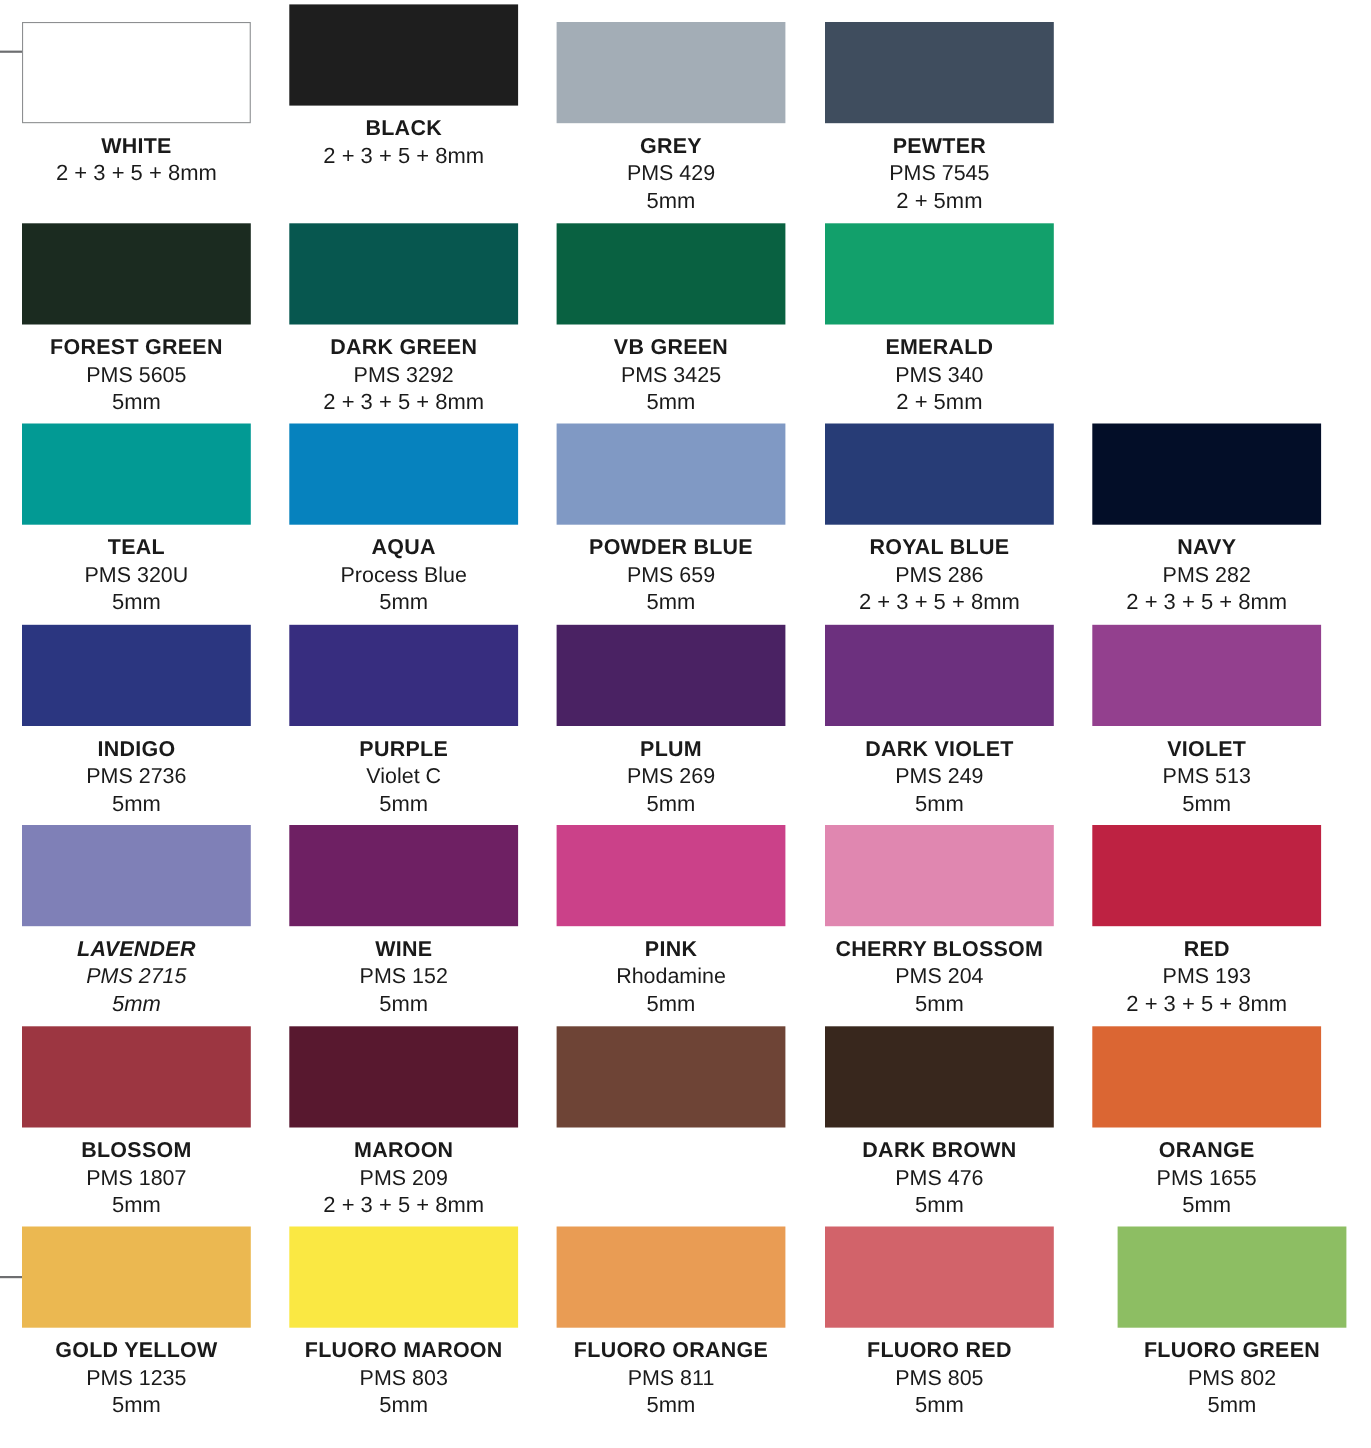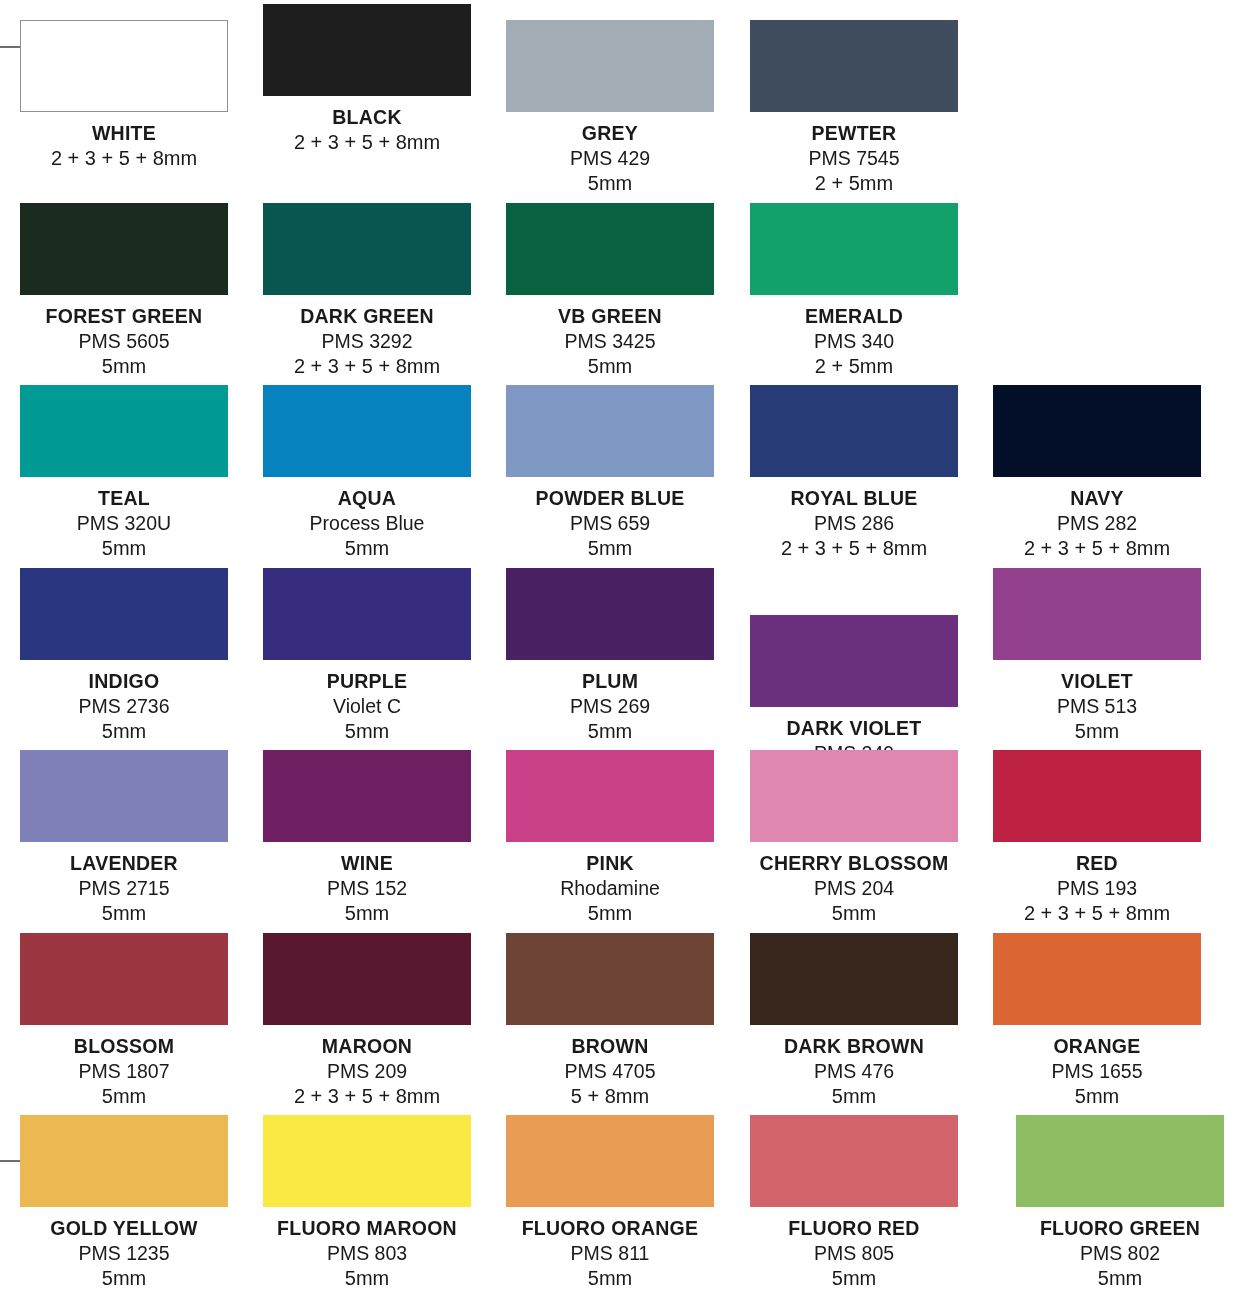--- a/index.html
+++ b/index.html
@@ -204,37 +204,37 @@
       </div>
     </div>
     <div class="swatch-cell" style="left: 506px; top: 568px;">
       <div class="swatch-chip" style="background: rgb(74, 34, 99);"></div>
       <div class="swatch-caption">
         <span class="swatch-name">PLUM</span>
         <span class="swatch-pms">PMS 269</span>
         <span class="swatch-thick">5mm</span>
       </div>
     </div>
-    <div class="swatch-cell" style="left: 750px; top: 568px; margin-top: 47px;">
+    <div class="swatch-cell" style="left: 750px; top: 568px;">
       <div class="swatch-chip" style="background: rgb(108, 48, 126);"></div>
       <div class="swatch-caption">
         <span class="swatch-name">DARK VIOLET</span>
         <span class="swatch-pms">PMS 249</span>
         <span class="swatch-thick">5mm</span>
       </div>
     </div>
     <div class="swatch-cell" style="left: 993px; top: 568px;">
       <div class="swatch-chip" style="background: rgb(147, 64, 142);"></div>
       <div class="swatch-caption">
         <span class="swatch-name">VIOLET</span>
         <span class="swatch-pms">PMS 513</span>
         <span class="swatch-thick">5mm</span>
       </div>
     </div>
-    <div class="swatch-cell" style="left: 20px; top: 750px;">
+    <div class="swatch-cell" style="left: 20px; top: 750px; font-style: italic;">
       <div class="swatch-chip" style="background: rgb(127, 128, 183);"></div>
       <div class="swatch-caption">
         <span class="swatch-name">LAVENDER</span>
         <span class="swatch-pms">PMS 2715</span>
         <span class="swatch-thick">5mm</span>
       </div>
     </div>
     <div class="swatch-cell" style="left: 263px; top: 750px;">
       <div class="swatch-chip" style="background: rgb(110, 32, 99);"></div>
       <div class="swatch-caption">
@@ -278,25 +278,20 @@
     <div class="swatch-cell" style="left: 263px; top: 933px;">
       <div class="swatch-chip" style="background: rgb(88, 24, 47);"></div>
       <div class="swatch-caption">
         <span class="swatch-name">MAROON</span>
         <span class="swatch-pms">PMS 209</span>
         <span class="swatch-thick">2 + 3 + 5 + 8mm</span>
       </div>
     </div>
     <div class="swatch-cell" style="left: 506px; top: 933px;">
       <div class="swatch-chip" style="background: rgb(110, 68, 54);"></div>
-      <div class="swatch-caption">
-        <span class="swatch-name">BROWN</span>
-        <span class="swatch-pms">PMS 4705</span>
-        <span class="swatch-thick">5 + 8mm</span>
-      </div>
     </div>
     <div class="swatch-cell" style="left: 750px; top: 933px;">
       <div class="swatch-chip" style="background: rgb(56, 39, 29);"></div>
       <div class="swatch-caption">
         <span class="swatch-name">DARK BROWN</span>
         <span class="swatch-pms">PMS 476</span>
         <span class="swatch-thick">5mm</span>
       </div>
     </div>
     <div class="swatch-cell" style="left: 993px; top: 933px;">

